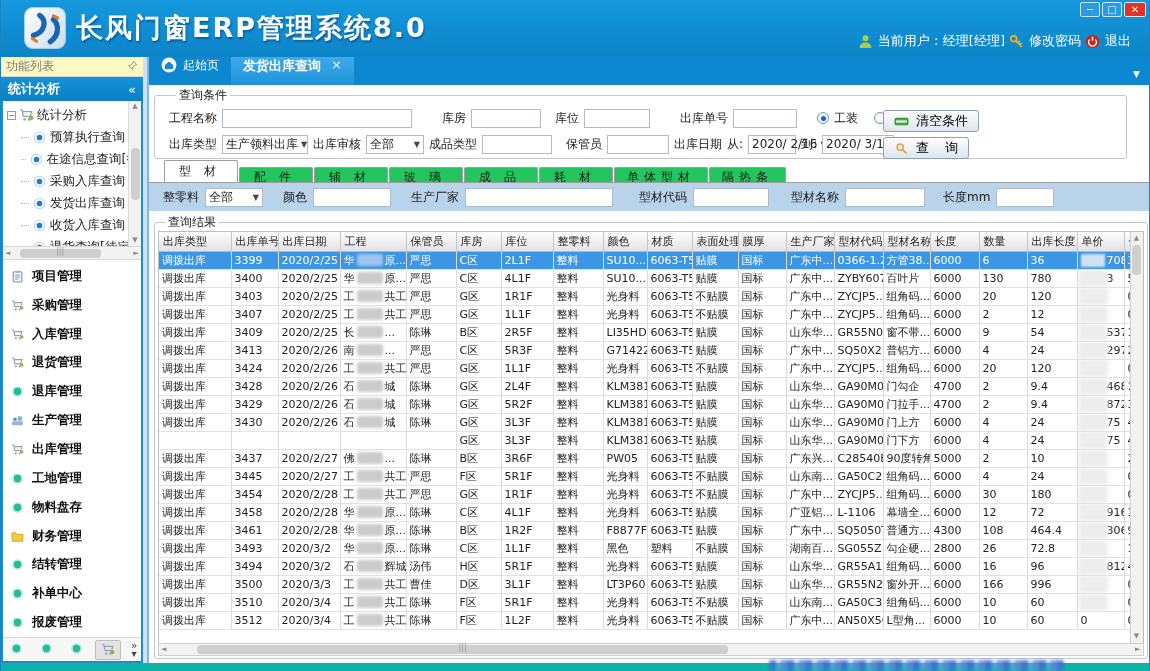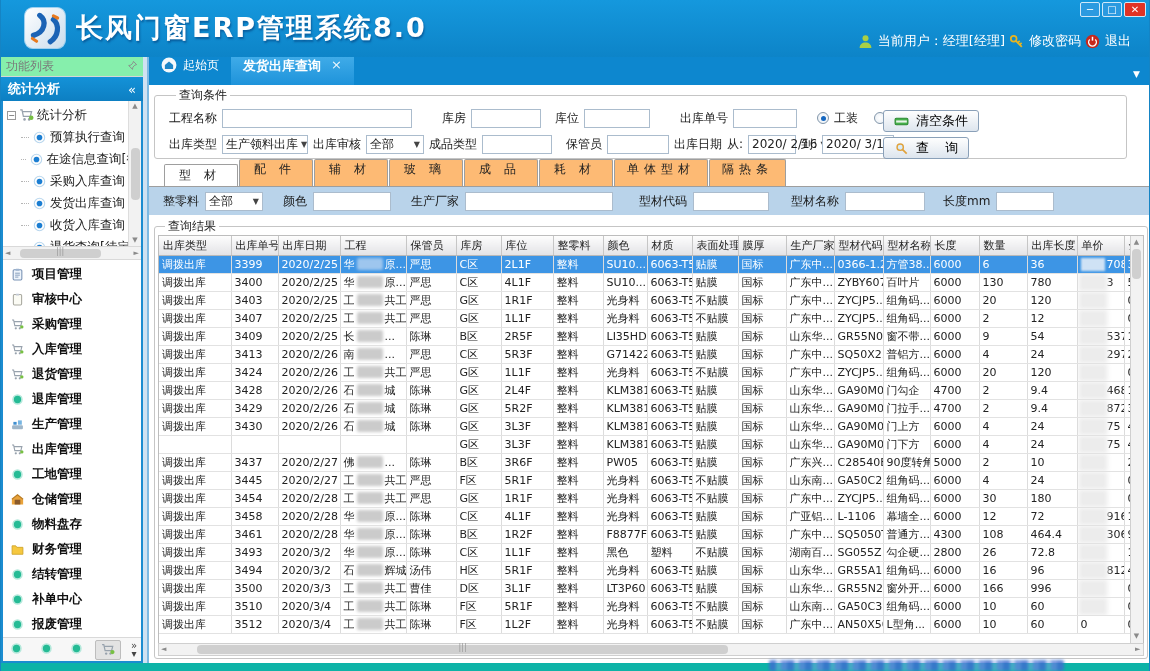--- a/index.html
+++ b/index.html
@@ -18,21 +18,21 @@
   .userbar { position:absolute; right:18px; top:32px; display:flex; align-items:center; gap:4px; color:#fff; font-size:13px; }
   .ub-item { display:flex; align-items:center; gap:5px; white-space:nowrap; }
   .ub-item svg { width:15px; height:15px; }
   .ub-item.clickable { cursor:pointer; }
 
   
   .main-row { flex:1 1 auto; display:flex; background:#eef2f5; min-height:0; }
 
   
   .sidebar { width:146px; flex:0 0 146px; display:flex; flex-direction:column; background:#fff; border-right:4px solid #cfe2f2; }
-  .func-header { height:20px; background:#86efac; border-bottom:1px solid #d6d6d6; color:#7a7a7a; display:flex; align-items:center; justify-content:space-between; padding:0 5px; font-size:12px; }
+  .func-header { height:20px; background:#fef9c3; border-bottom:1px solid #d6d6d6; color:#7a7a7a; display:flex; align-items:center; justify-content:space-between; padding:0 5px; font-size:12px; }
   .pin svg { width:11px; height:11px; }
   .sec-header { height:24px; background:linear-gradient(#1492d8,#0d7fc2); color:#fff; font-weight:bold; display:flex; align-items:center; justify-content:space-between; padding:0 7px; font-size:13px; }
   .sec-header .collapse { font-weight:normal; cursor:pointer; }
   .side-body { flex:1; border:2px solid #1b8cd0; border-top:none; display:flex; flex-direction:column; min-height:0; }
   .tree-wrap { position:relative; height:146px; flex:0 0 146px; overflow:hidden; border-bottom:1px solid #d9d9d9; }
   .tree { padding:3px 2px 0 4px; }
   .tree-root { display:flex; align-items:center; gap:3px; height:22px; font-size:12.5px; }
   .tree-root .exp { width:9px; height:9px; border:1px solid #9a9a9a; font-size:8px; line-height:7px; text-align:center; color:#555; background:#fff; }
   .tree-root svg { width:15px; height:14px; }
   .tree-item { display:flex; align-items:center; gap:4px; height:22px; padding-left:14px; cursor:pointer; white-space:nowrap; overflow:hidden; }
@@ -74,21 +74,21 @@
   .combo { border:1px solid #abbccd; background:#fff; height:19px; display:inline-flex; align-items:center; justify-content:space-between; padding:0 3px; cursor:pointer; gap:3px; }
   .combo .caret { font-size:8px; color:#444; }
   .radio { width:12px; height:12px; border-radius:50%; border:1px solid #8296aa; background:radial-gradient(#fff,#e7edf3); display:inline-block; position:relative; cursor:pointer; }
   .radio.checked::after { content:""; position:absolute; left:2.5px; top:2.5px; width:5px; height:5px; border-radius:50%; background:#1466c0; }
   .btn { position:absolute; left:728px; display:inline-flex; align-items:center; gap:7px; border:1px solid #8aa0b8; border-radius:3px; background:linear-gradient(#fefefe,#dde5ee); padding:0 10px; height:22px; font-size:13px; cursor:pointer; font-family:inherit; }
   .btn svg { width:15px; height:13px; }
   .btn.clear-btn { top:6px; }
   .btn.search-btn { top:33px; letter-spacing:6px; padding-right:4px; }
 
   .mtabs { flex:0 0 23px; display:flex; align-items:flex-end; background:#fff; padding-left:15px; }
-  .mtab { border:1px solid #9e9e9e; border-bottom:none; background:#fdba74; height:27px; line-height:18px; padding:0 12px; font-size:12px; margin-right:1px; border-radius:2px 2px 0 0; letter-spacing:5px; cursor:pointer; }
+  .mtab { border:1px solid #9e9e9e; border-bottom:none; background:#22c55e; height:15px; line-height:18px; padding:0 12px; font-size:12px; margin-right:1px; border-radius:2px 2px 0 0; letter-spacing:5px; cursor:pointer; }
   .mtab.wide { letter-spacing:13px; padding:0 8px 0 14px; }
   .mtab.active { background:#fff; height:22px; line-height:21px; position:relative; z-index:2; }
 
   .subfilter { flex:0 0 29px; background:#b9d3ea; border-top:1px solid #9e9e9e; display:flex; align-items:center; padding-left:14px; gap:6px; white-space:nowrap; }
 
   .results { flex:1 1 auto; margin:3px 5px 4px 5px; padding:0 3px 2px 3px; display:flex; flex-direction:column; min-height:0; }
   .table-viewport { position:relative; flex:1; overflow:hidden; border:1px solid #bdbdbd; border-bottom:none; }
   table { border-collapse:collapse; table-layout:fixed; width:983px; font-size:11px; }
   th { height:19px; background:linear-gradient(#fdfdfd,#e3e3e6); border-right:1px solid #c6c6c6; border-bottom:1px solid #b9b9b9; font-weight:normal; text-align:left; padding:0 4px; white-space:nowrap; overflow:hidden; }
   td { height:18px; border-right:1px solid #dcdcdc; border-bottom:1px solid #e2e2e2; padding:0 3px; white-space:nowrap; overflow:hidden; }
@@ -274,29 +274,20 @@
                 <svg viewBox="0 0 12 12">
                   <rect x="2" y="1.6" width="8" height="9.4" rx="1" fill="#eef4fb" stroke="#7a93b5"></rect>
                   <rect x="4.2" y="0.6" width="3.6" height="2" rx="0.6" fill="#9db3cf"></rect>
                   <path d="M3.8 4.8h4.4M3.8 6.6h4.4M3.8 8.4h3" stroke="#7a93b5" stroke-width="0.8"></path>
                 </svg>
               </span>
               <span class="lbl">项目管理</span>
             </div>
             <div class="menu-item">
               <span class="icn">
-                <svg viewBox="0 0 12 12">
-                  <rect x="2.2" y="1.4" width="7.6" height="9.6" rx="1" fill="#fbfbf4" stroke="#a9a9a0"></rect>
-                  <rect x="4.4" y="0.6" width="3.2" height="1.8" rx="0.5" fill="#c3c9d4"></rect>
-                </svg>
-              </span>
-              <span class="lbl">审核中心</span>
-            </div>
-            <div class="menu-item">
-              <span class="icn">
                 <svg viewBox="0 0 13 12">
                   <path d="M1 1.5h1.6l1.2 5.6h6l1.1-4H3.2" fill="none" stroke="#98a2ad" stroke-width="1.1"></path>
                   <circle cx="4.8" cy="9.8" r="1.1" fill="#98a2ad"></circle>
                   <circle cx="8.8" cy="9.8" r="1.1" fill="#98a2ad"></circle>
                   <circle cx="10.8" cy="8.4" r="1.7" fill="#77c043"></circle>
                 </svg>
               </span>
               <span class="lbl">采购管理</span>
             </div>
             <div class="menu-item">
@@ -350,30 +341,20 @@
               </span>
               <span class="lbl">出库管理</span>
             </div>
             <div class="menu-item">
               <span class="icn">
                 <svg viewBox="0 0 12 12">
                   <circle cx="6" cy="6" r="4.1" fill="#25bb95" stroke="#b5e8db" stroke-width="1.5"></circle>
                 </svg>
               </span>
               <span class="lbl">工地管理</span>
-            </div>
-            <div class="menu-item">
-              <span class="icn">
-                <svg viewBox="0 0 12 12">
-                  <path d="M0.8 5.8 6 1.6l5.2 4.2V10.6H0.8z" fill="#e9a33b"></path>
-                  <path d="M0.8 5.8 6 1.6l5.2 4.2" fill="none" stroke="#b97c24"></path>
-                  <rect x="3.4" y="6.2" width="5.2" height="4.4" fill="#8a5a2b"></rect>
-                </svg>
-              </span>
-              <span class="lbl">仓储管理</span>
             </div>
             <div class="menu-item">
               <span class="icn">
                 <svg viewBox="0 0 12 12">
                   <circle cx="6" cy="6" r="4.1" fill="#25bb95" stroke="#b5e8db" stroke-width="1.5"></circle>
                 </svg>
               </span>
               <span class="lbl">物料盘存</span>
             </div>
             <div class="menu-item">

